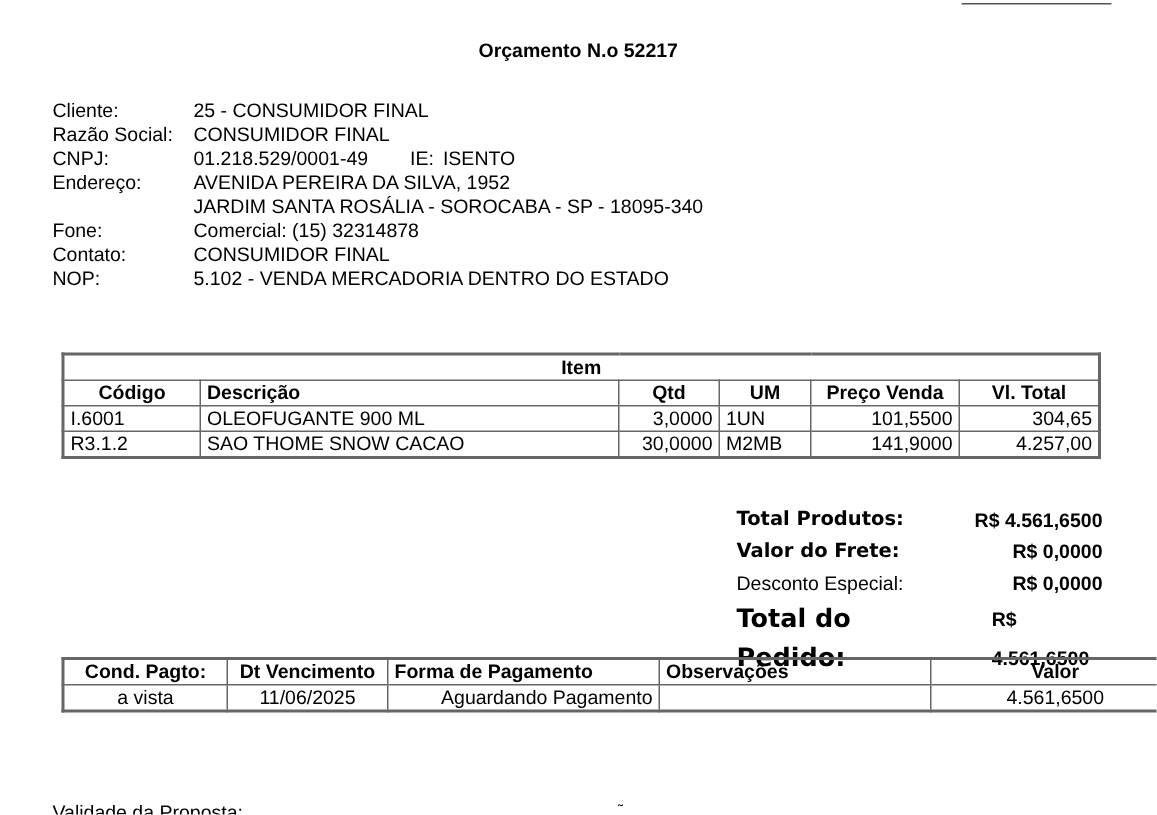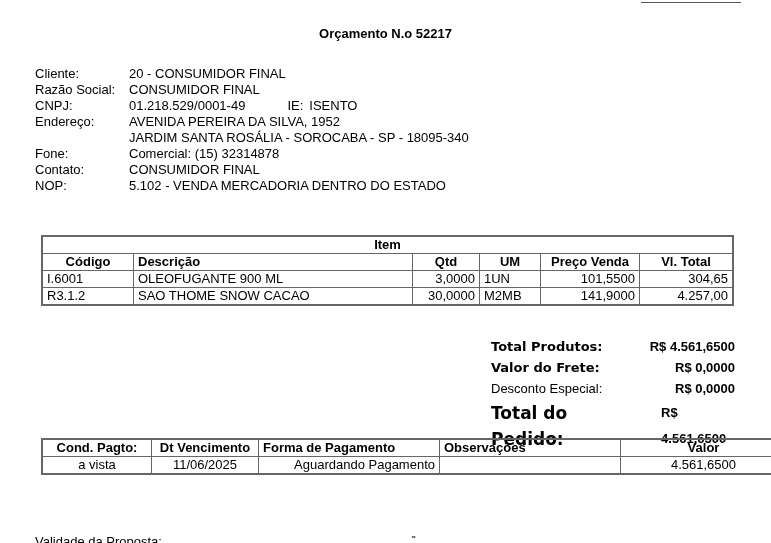--- a/index.html
+++ b/index.html
@@ -8,21 +8,21 @@
   .toplink { position: absolute; top: -9px; left: 641px; width: 100px; height: 11px;
              border-bottom: 1px solid #555; color: #555; font-size: 11px; overflow: hidden;
              text-decoration: none; }
   .title { position: absolute; top: 26px; left: 0; width: 771px; text-align: center;
            font-weight: bold; font-size: 13px; }
   .info { position: absolute; top: 66px; left: 35px; }
   .info .row { display: flex; height: 16px; line-height: 16px; }
   .info .lbl { width: 94px; }
   .info .val { white-space: nowrap; }
   .info .bold { font-weight: normal; }
-  .ie { margin-left: 42px; }
+  .ie { margin-left: 28px; }
   table.grid { position: absolute; border-collapse: collapse; border: 2px solid #666; }
   table.grid td, table.grid th { border: 1px solid #666; padding: 0 4px; height: 16px;
       font-size: 13px; white-space: nowrap; line-height: 16px; }
   table.grid th { font-weight: bold; }
   #items { top: 235px; left: 41px; width: 693px; }
   #items .r { text-align: right; }
   #items .c { text-align: center; margin-top: 32px; }
   #items .l { text-align: left; }
   .totals { position: absolute; top: 336px; left: 491px; width: 244px; }
   .totals .t { display: flex; justify-content: space-between; height: 21px; line-height: 21px; }
@@ -39,21 +39,21 @@
 </head>
 <body>
 
 <a class="toplink"></a>
 
 <div class="title">Orçamento N.o 52217</div>
 
 <div class="info">
   <div class="row">
     <span class="lbl bold">Cliente:</span>
-    <span class="val bold">20 - CONSUMIDOR FINAL</span>
+    <span class="val bold">25 - CONSUMIDOR FINAL</span>
   </div>
   <div class="row">
     <span class="lbl">Razão Social:</span>
     <span class="val">CONSUMIDOR FINAL</span>
   </div>
   <div class="row">
     <span class="lbl">CNPJ:</span>
     <span class="val">01.218.529/0001-49</span>
     <span class="val ie">IE:</span>
     <span class="val" style="margin-left:6px">ISENTO</span>

